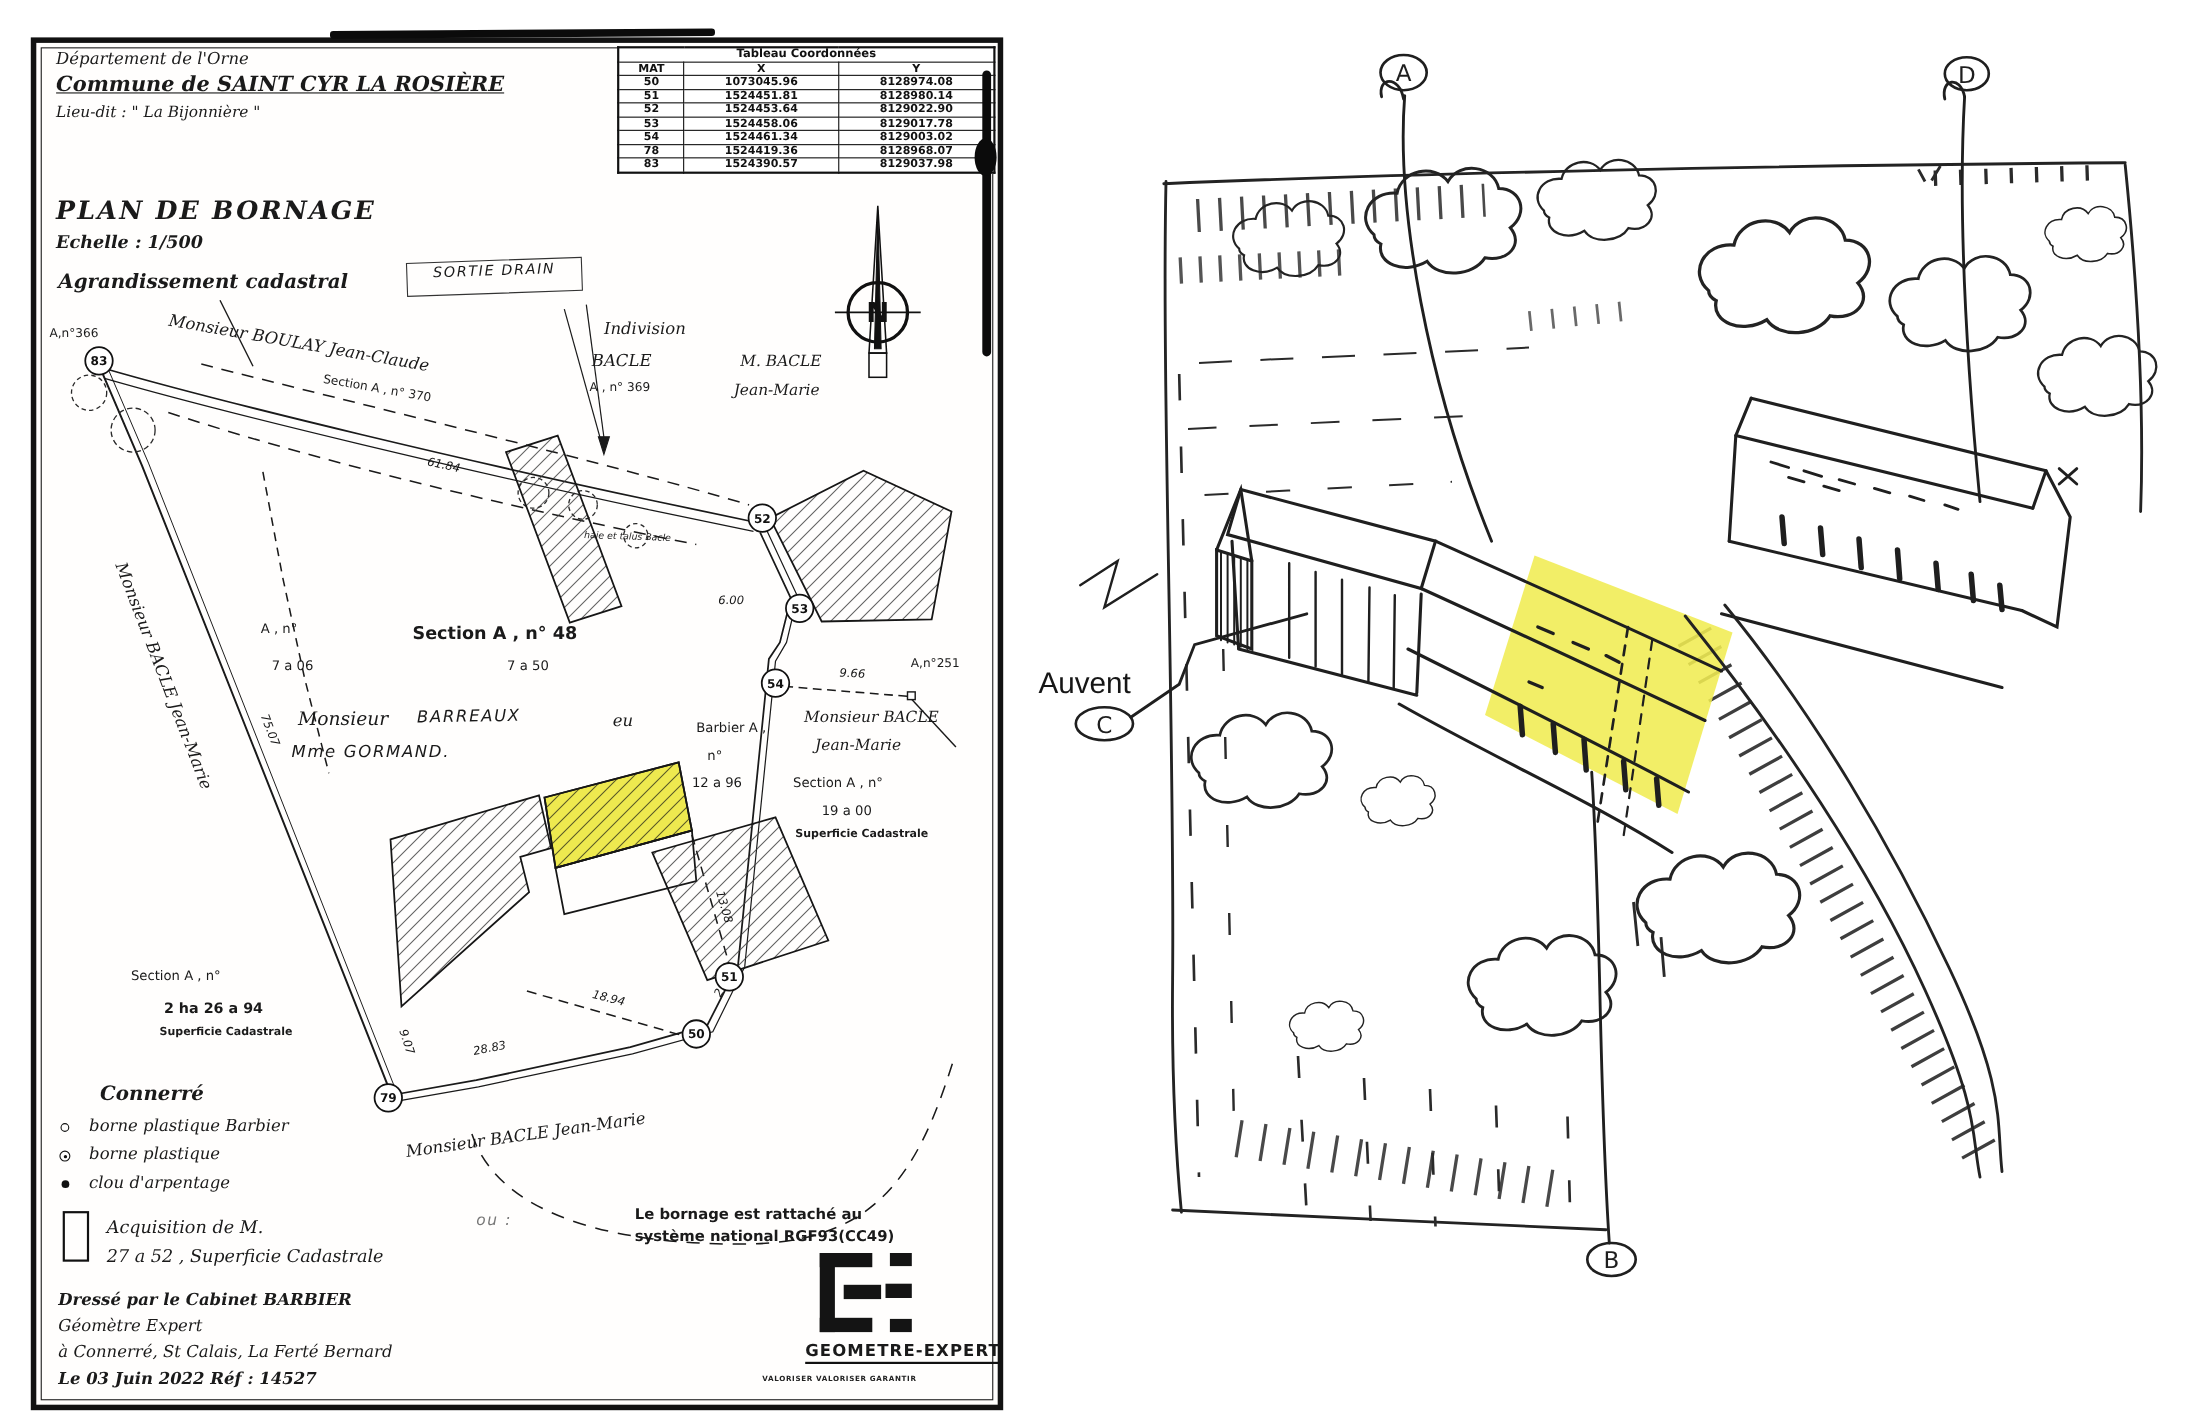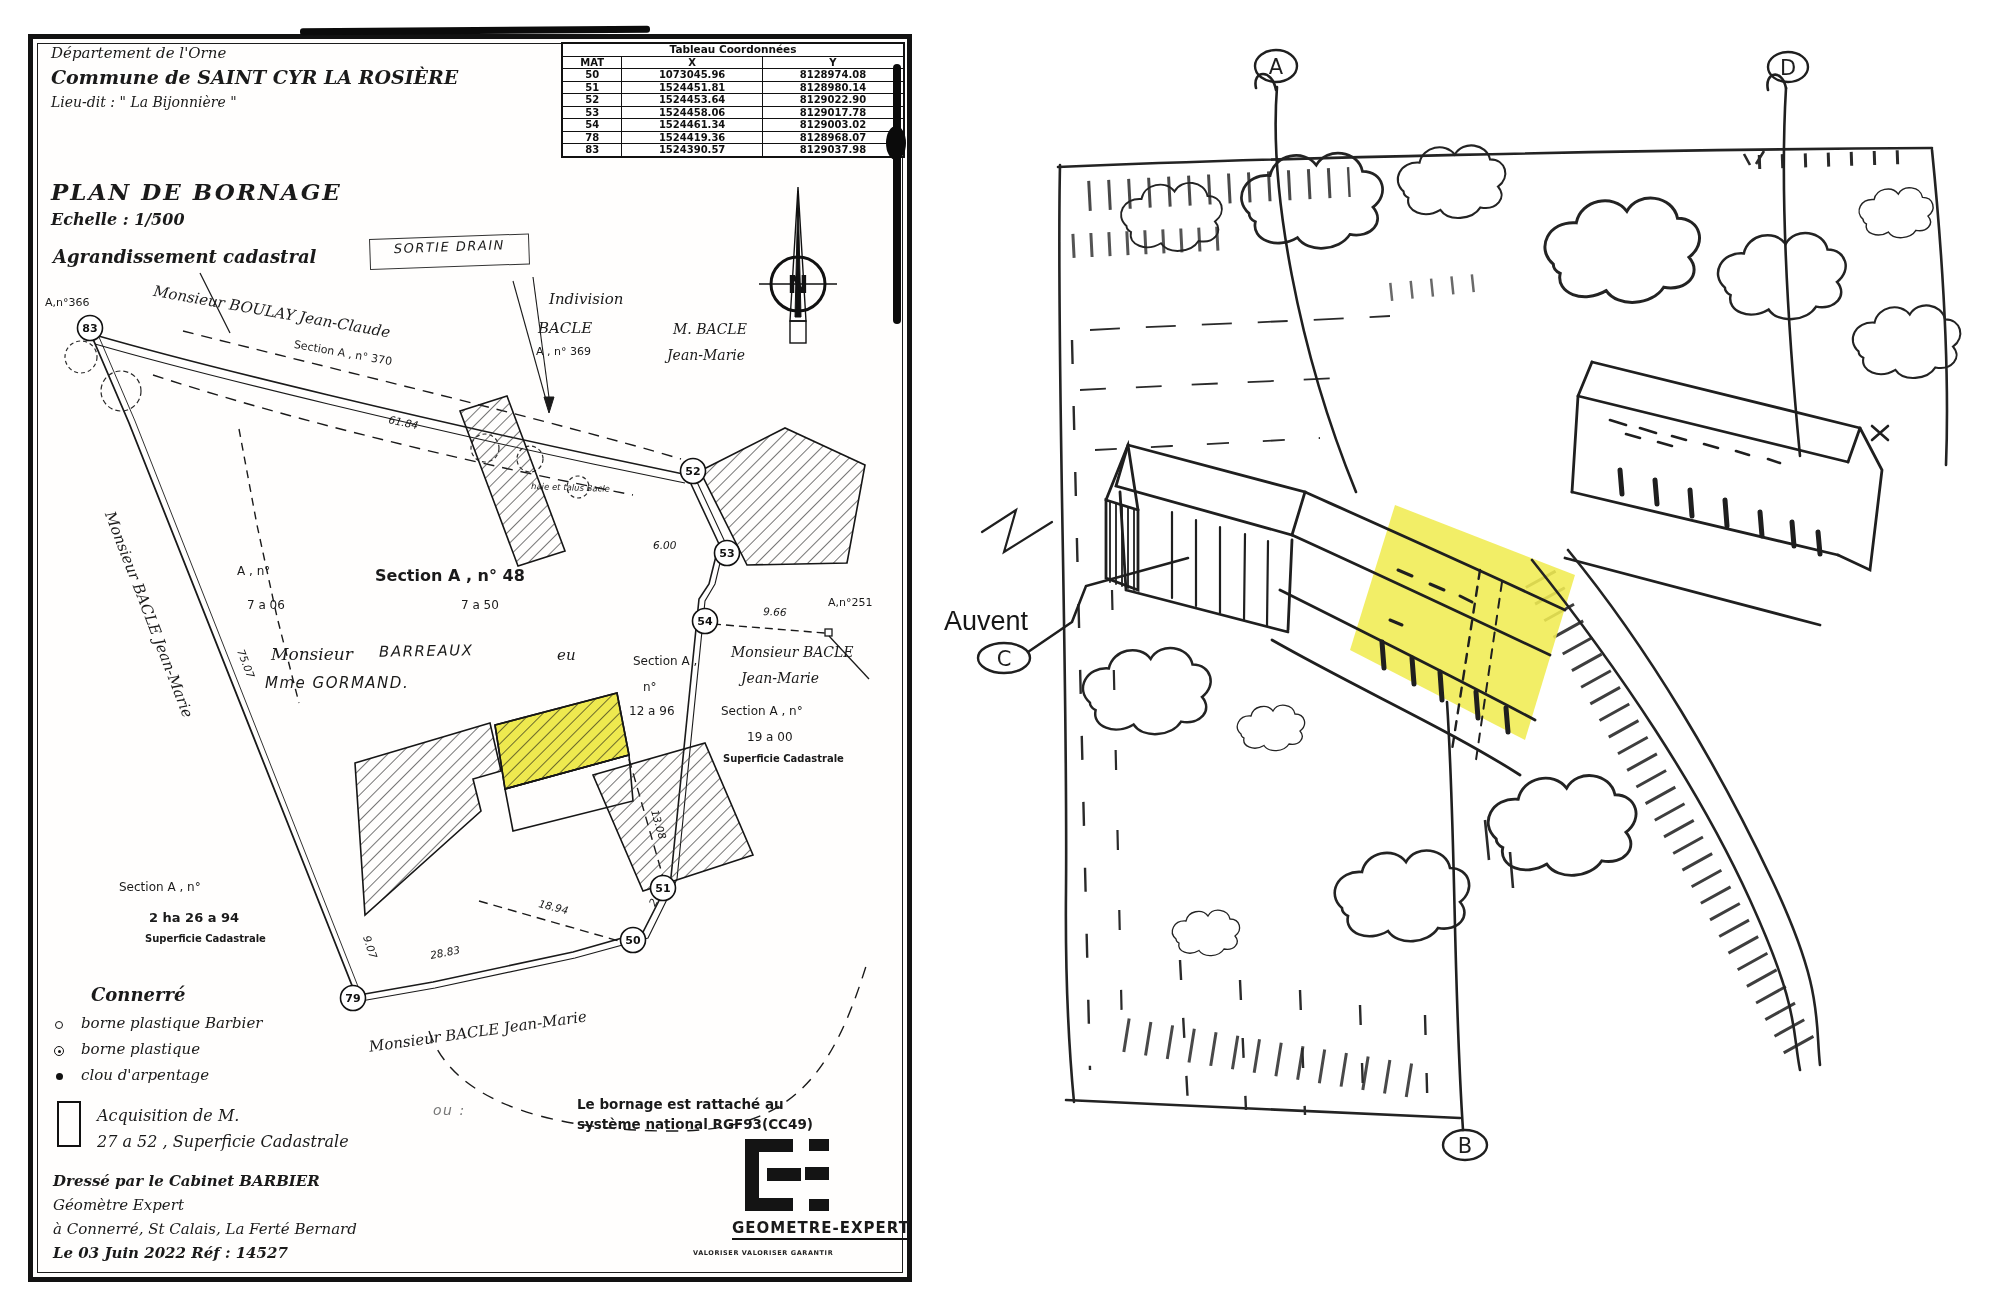--- a/index.html
+++ b/index.html
@@ -204,21 +204,21 @@
           </tr>
       <tr>
             <td>83</td>
             <td>1524390.57</td>
             <td>8129037.98</td>
           </tr>
     </tbody>
       </table>
 
     <div class="lbl ser" style="left:18px;top:6px;font-size:15px;">Département  de  l'Orne</div>
-    <div class="lbl ser" style="left:18px;top:28px;font-size:19px;font-weight:600;">Commune de SAINT CYR LA ROSIÈRE</div>
+    <div class="lbl ser" style="left:18px;top:28px;font-size:19px;font-weight:600;text-decoration:underline;">Commune de SAINT CYR LA ROSIÈRE</div>
     <div class="lbl ser" style="left:18px;top:56px;font-size:14px;">Lieu-dit : " La Bijonnière "</div>
     <div class="lbl ser" style="left:18px;top:140px;font-size:23px;font-weight:bold;letter-spacing:2px;">PLAN   DE   BORNAGE</div>
     <div class="lbl ser" style="left:18px;top:172px;font-size:16px;font-weight:600;">Echelle : 1/500</div>
     <div class="lbl ser" style="left:20px;top:208px;font-size:18px;font-weight:600;">Agrandissement cadastral</div>
 
     <div class="lbl hand" style="left:336px;top:200px;width:158px;height:26px;border:1.5px solid #333;
          text-align:center;font-size:13px;padding-top:3px;transform:rotate(-2deg);transform-origin:0 0;">SORTIE DRAIN</div>
 
     <div class="lbl tech" style="left:12px;top:258px;font-size:11px;">A,n°366</div>
     <div class="lbl ser" style="left:122px;top:244px;font-size:15px;transform:rotate(10deg);transform-origin:0 0;">Monsieur BOULAY Jean-Claude</div>
@@ -235,21 +235,21 @@
     <div class="lbl tech" style="left:204px;top:526px;font-size:12px;">A , n°</div>
     <div class="lbl tech" style="left:214px;top:560px;font-size:12px;">7 a 06</div>
 
     <div class="lbl ser" style="left:238px;top:606px;font-size:17px;">Monsieur</div>
     <div class="lbl hand" style="left:346px;top:604px;font-size:15px;transform:rotate(-1deg);">BARREAUX</div>
     <div class="lbl ser" style="left:524px;top:608px;font-size:15px;">eu</div>
     <div class="lbl hand" style="left:232px;top:636px;font-size:15px;">Mme GORMAND.</div>
 
     <div class="lbl ser" style="left:84px;top:470px;font-size:15px;transform:rotate(69deg);transform-origin:0 0;">Monsieur BACLE Jean-Marie</div>
 
-    <div class="lbl tech" style="left:600px;top:616px;font-size:12px;">Section A ,</div>
+    <div class="lbl tech" style="left:600px;top:616px;font-size:12px;">Barbier A ,</div>
     <div class="lbl tech" style="left:610px;top:642px;font-size:12px;">n°</div>
     <div class="lbl tech" style="left:596px;top:666px;font-size:12px;">12 a 96</div>
 
     <div class="lbl tech" style="left:795px;top:558px;font-size:11px;">A,n°251</div>
     <div class="lbl ser" style="left:698px;top:606px;font-size:14px;">Monsieur BACLE</div>
     <div class="lbl ser" style="left:708px;top:632px;font-size:14px;">Jean-Marie</div>
     <div class="lbl tech" style="left:688px;top:666px;font-size:12px;">Section A , n°</div>
     <div class="lbl tech" style="left:714px;top:692px;font-size:12px;">19 a 00</div>
     <div class="lbl tech" style="left:690px;top:714px;font-size:10px;font-weight:600;">Superficie Cadastrale</div>
 

